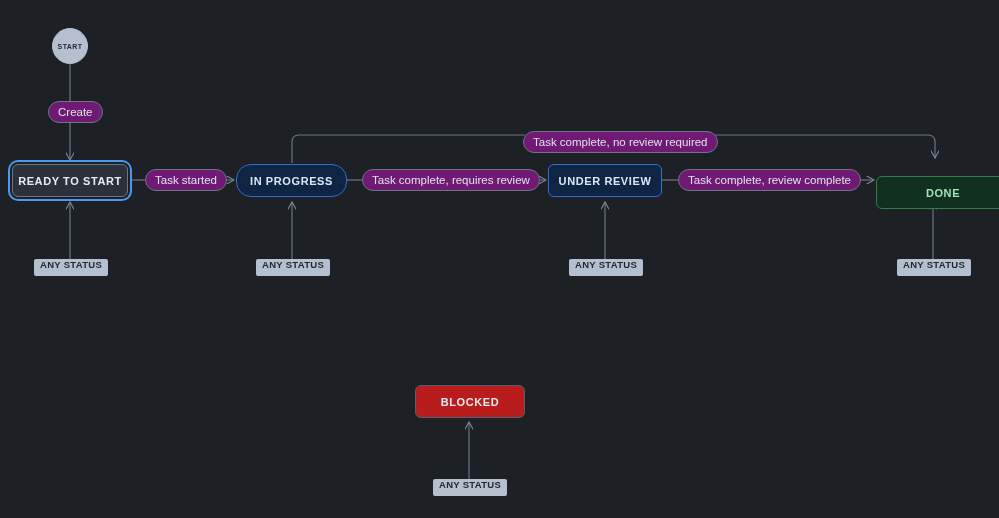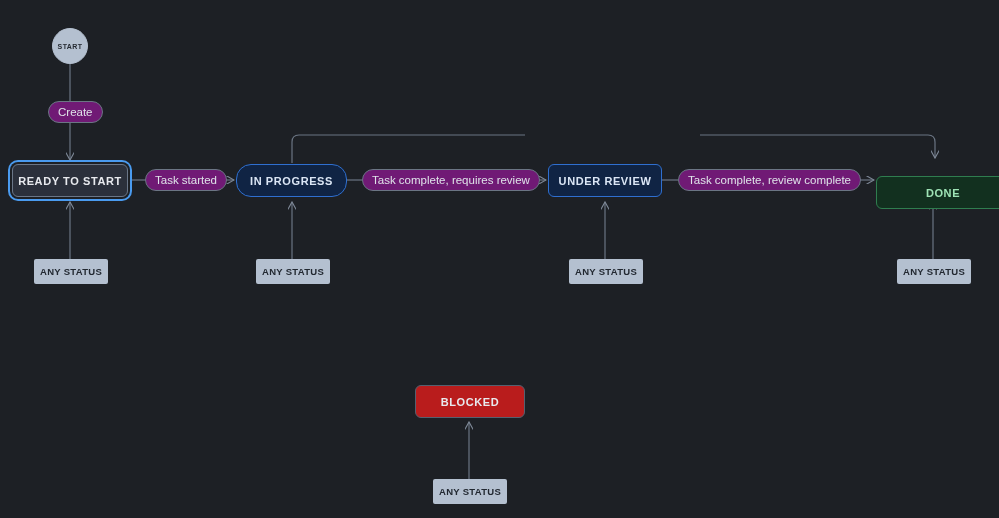--- a/index.html
+++ b/index.html
@@ -85,23 +85,23 @@
     color: #dfe3e9;
     font-size: 11.5px;
     white-space: nowrap;
     z-index: 4;
   }
 
   
   .status-chip {
     position: absolute;
     display: flex;
-    align-items: center;
-    justify-content: center;
-    height: 25px;
+    align-items: flex-start;
+    justify-content: center;
+    height: 17px;
     padding: 0 6px;
     border-radius: 2px;
     background: #b4c0d0;
     color: #222831;
     font-size: 9.5px;
     font-weight: bold;
     letter-spacing: 0.3px;
     white-space: nowrap;
     z-index: 3;
   }
@@ -179,20 +179,23 @@
   </div>
 
   <div class="edge-pill" style="left:362px; top:169px;">
     <span>Task complete, requires review</span>
   </div>
 
   <div class="edge-pill" style="left:678px; top:169px;justify-content:center;">
     <span>Task complete, review complete</span>
   </div>
 
+  <div class="edge-pill" style="left:523px; top:131px;">
+    <span>Task complete, no review required</span>
+  </div>
 
   <div class="status-chip" style="left:34px; top:259px;">
     <span>ANY STATUS</span>
   </div>
 
   <div class="status-chip" style="left:256px; top:259px;">
     <span>ANY STATUS</span>
   </div>
 
   <div class="status-chip" style="left:569px; top:259px;">

